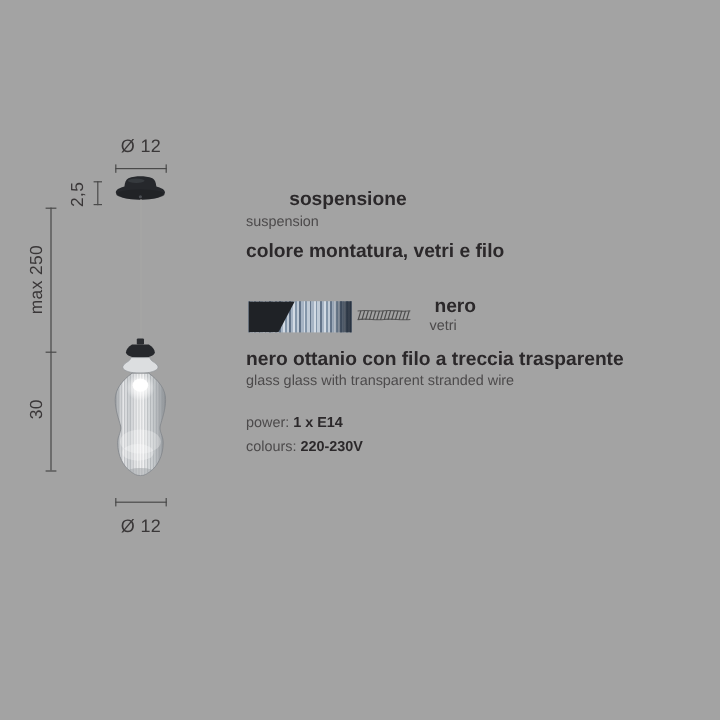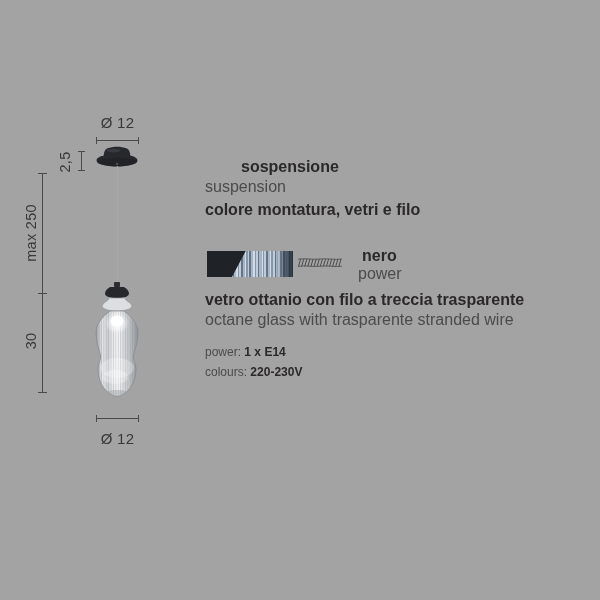--- a/index.html
+++ b/index.html
@@ -20,21 +20,21 @@
   .hdim::before{left:0}.hdim::after{right:0}
   .vline{ position:absolute; width:1px; background:#4a4a4a; }
   .vtick{ position:absolute; width:9px; height:1px; background:#4a4a4a; }
   .bracket{ position:absolute; width:1px; background:#4a4a4a; }
   .bracket::before,.bracket::after{ content:""; position:absolute; left:-3px; width:7px; height:1px; background:#4a4a4a;}
   .bracket::before{top:0}.bracket::after{bottom:0}
   .cord{ position:absolute; width:1px; background:#a8a8a6; }
   .fixture-svg{ position:absolute; }
   
   .t-bold{ position:absolute; font-weight:700; font-size:16px; line-height:1.15; white-space:nowrap; color:#2b282a;}
-  .t-reg{ position:absolute; font-weight:400; font-size:16px; line-height:1.15; white-space:nowrap; color:#4c4a4b;}
+  .t-reg{ position:absolute; font-weight:400; font-size:12px; line-height:1.15; white-space:nowrap; color:#4c4a4b;}
   .spec-line{ position:absolute; font-size:12px; white-space:nowrap; color:#4c4a4b;}
   .spec-line b{ font-weight:700; color:#2b282a; }
   .swatch{
     position:absolute; width:86px; height:26px;
     background:
       linear-gradient(90deg, rgba(32,42,56,0) 80%, rgba(30,39,52,.85) 96%),
       repeating-linear-gradient(90deg,
         #64758a 0 1.5px, #a6b4c4 1.5px 3.5px, #d3dbe4 3.5px 5px,
         #8496a9 5px 6.5px, #c0cbd7 6.5px 8.5px);
   }
@@ -142,21 +142,21 @@
         <line x1="25.4" y1="3" x2="23.2" y2="10.5"></line>
       <line x1="28.5" y1="3" x2="26.3" y2="10.5"></line>
         <line x1="31.6" y1="3" x2="29.4" y2="10.5"></line>
       <line x1="34.7" y1="3" x2="32.5" y2="10.5"></line>
         <line x1="37.8" y1="3" x2="35.6" y2="10.5"></line>
       <line x1="40.9" y1="3" x2="38.7" y2="10.5"></line>
         <line x1="44" y1="3" x2="41.8" y2="10.5"></line>
     </g>
   </svg>
   <div class="t-bold" style="left:362px;top:247px;">nero</div>
-  <div class="t-reg" style="left:358px;top:265px;">power</div>
+  <div class="t-reg" style="left:358px;top:265px;">vetri</div>
 
-  <div class="t-bold" style="left:205px;top:291px;">vetro ottanio con filo a treccia trasparente</div>
-  <div class="t-reg" style="left:205px;top:311px;">octane glass with trasparente stranded wire</div>
+  <div class="t-bold" style="left:205px;top:291px;">nero ottanio con filo a treccia trasparente</div>
+  <div class="t-reg" style="left:205px;top:311px;">glass glass with transparent stranded wire</div>
 
   <div class="spec-line" style="left:205px;top:345px;"><span>power: </span><b>1 x E14</b></div>
   <div class="spec-line" style="left:205px;top:365px;"><span>colours: </span><b>220-230V</b></div>
 
 </div>
 
 </body></html>

